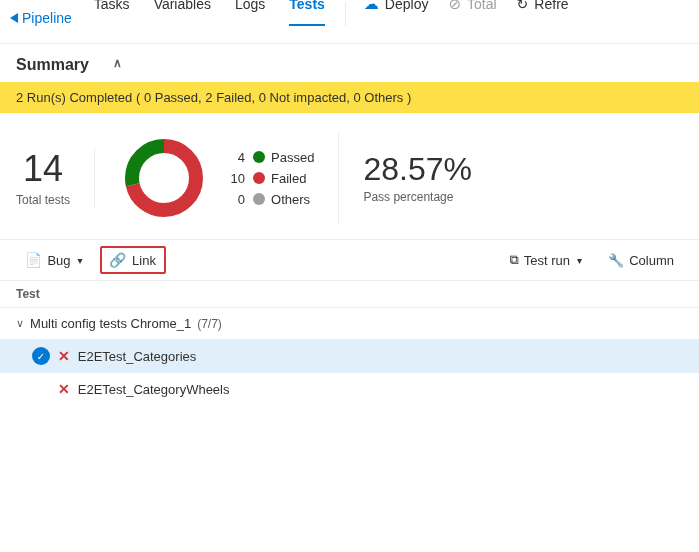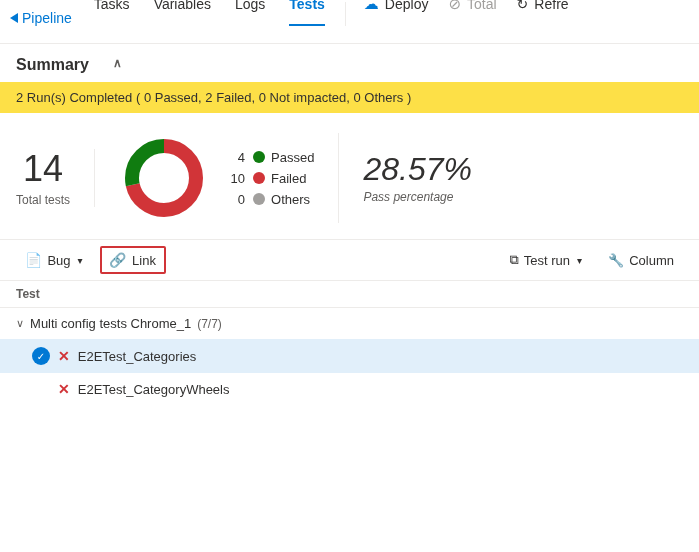--- a/index.html
+++ b/index.html
@@ -155,21 +155,20 @@
       text-align: right;
       font-size: 13px;
       margin-right: 2px;
     }
 
     
     .pass-pct-block {
       display: flex;
       flex-direction: column;
       justify-content: center;
-      font-style: italic;
     }
     .pass-pct-number {
       font-size: 32px;
       font-weight: 300;
       color: #323130;
       line-height: 1.1;
     }
     .pass-pct-label {
       font-size: 12px;
       color: #605e5c;

